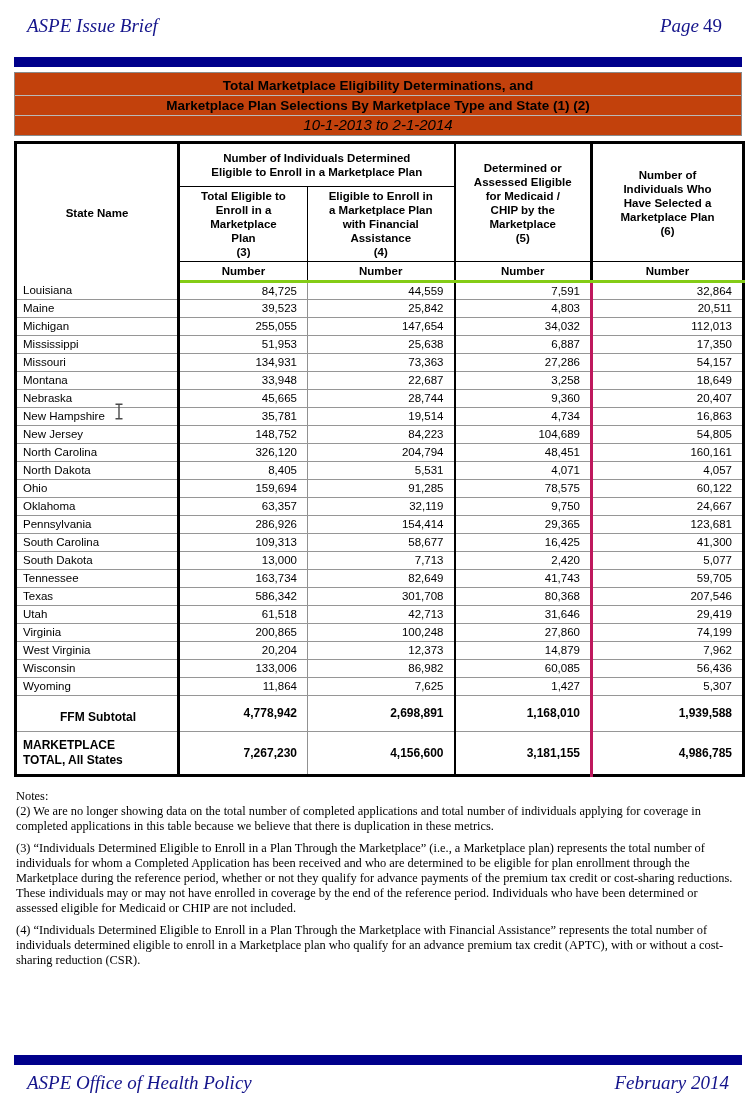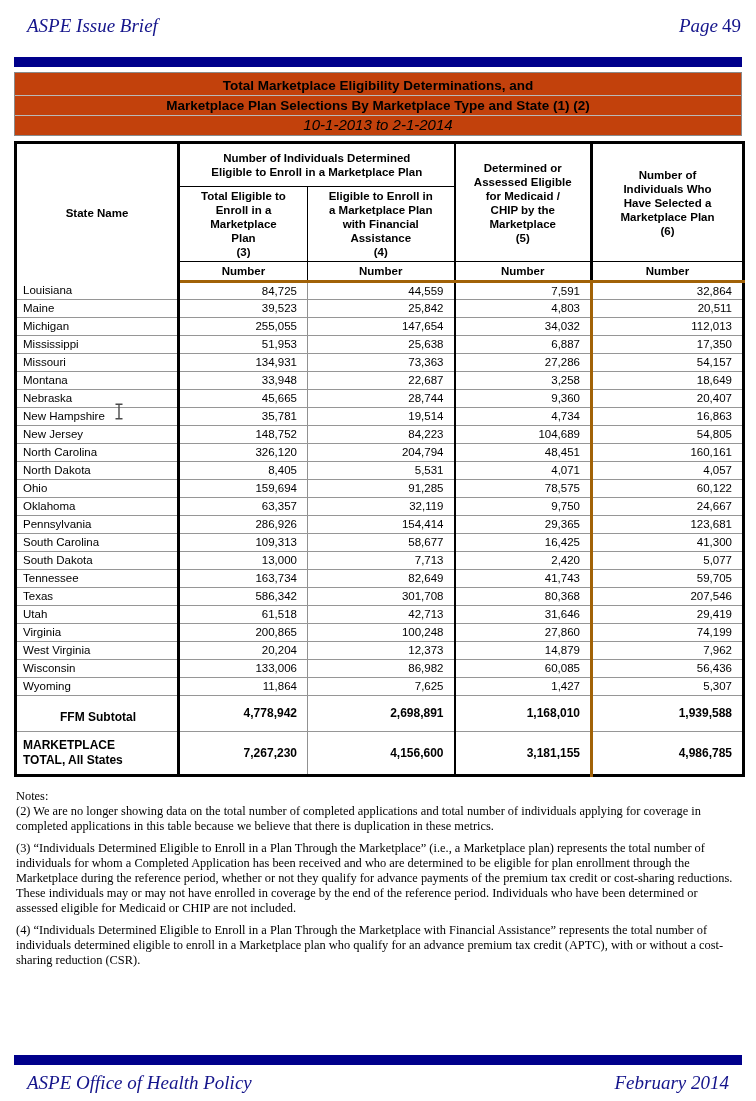--- a/index.html
+++ b/index.html
@@ -9,21 +9,21 @@
     background: #ffffff;
     position: relative;
     overflow: hidden;
     font-family: "Liberation Sans", sans-serif;
     color: #000;
   }
 
   
   .masthead {
     display: flex; justify-content: space-between; align-items: baseline;
-    margin: 15px 15px 0 27px;
+    margin: 15px 34px 0 27px;
     font-family: "Liberation Serif", serif;
     font-size: 19px; color: #14148b;
   }
   .masthead .left, .footer-text .left { font-style: italic; }
   .masthead .pg-label { font-style: italic; }
   .masthead .pg-num { font-style: normal; margin-left: 4px; }
   .rule {
     height: 10px; background: #00008B; margin: 0 14px;
   }
   .rule.top { margin-top: 20px; }
@@ -69,40 +69,40 @@
   }
   tr.h1 { height: 44px; }
   tr.h2 { height: 74px; }
   tr.h3 { height: 19px; }
   .th-state  { border-right: 3px solid #000; }
   .th-group  { border-right: 2px solid #000; border-bottom: 1px solid #000; }
   .th-c3     { border-right: 1px solid #000; border-bottom: 1px solid #000; }
   .th-c4     { border-right: 2px solid #000; border-bottom: 1px solid #000; }
   .th-c5     { border-right: 3px solid #000; border-bottom: 1px solid #000; }
   .th-c6     { border-bottom: 1px solid #000; }
-  tr.h3 th { border-bottom: 3px solid #a16207; margin-left: 18px; }
+  tr.h3 th { border-bottom: 3px solid #84cc16; margin-left: 18px; }
   tr.h3 .u1 { border-right: 1px solid #000; }
   tr.h3 .u2 { border-right: 2px solid #000; }
   tr.h3 .u3 { border-right: 3px solid #000; }
 
   tbody td {
     height: 18px;
     padding: 0 10px;
     text-align: right;
     vertical-align: middle;
     border-bottom: 1px solid #969696;
     line-height: 13px;
   }
   tbody td.s {
     text-align: left; padding: 0 4px 0 6px;
     border-right: 3px solid #000;
   }
   tbody td:nth-child(2) { border-right: 1px solid #919191; }
   tbody td:nth-child(3) { border-right: 2px solid #000; }
-  tbody td:nth-child(4) { border-right: 3px solid #a16207; }
+  tbody td:nth-child(4) { border-right: 3px solid #be185d; }
 
   tr.subtotal td {
     height: 36px; font-weight: bold; font-size: 12px;
   }
   tr.subtotal td.s {
     text-align: center; vertical-align: bottom; padding-bottom: 7px;
   }
   tr.gtotal td {
     height: 44px; font-weight: bold; font-size: 12px;
     border-bottom: none;

